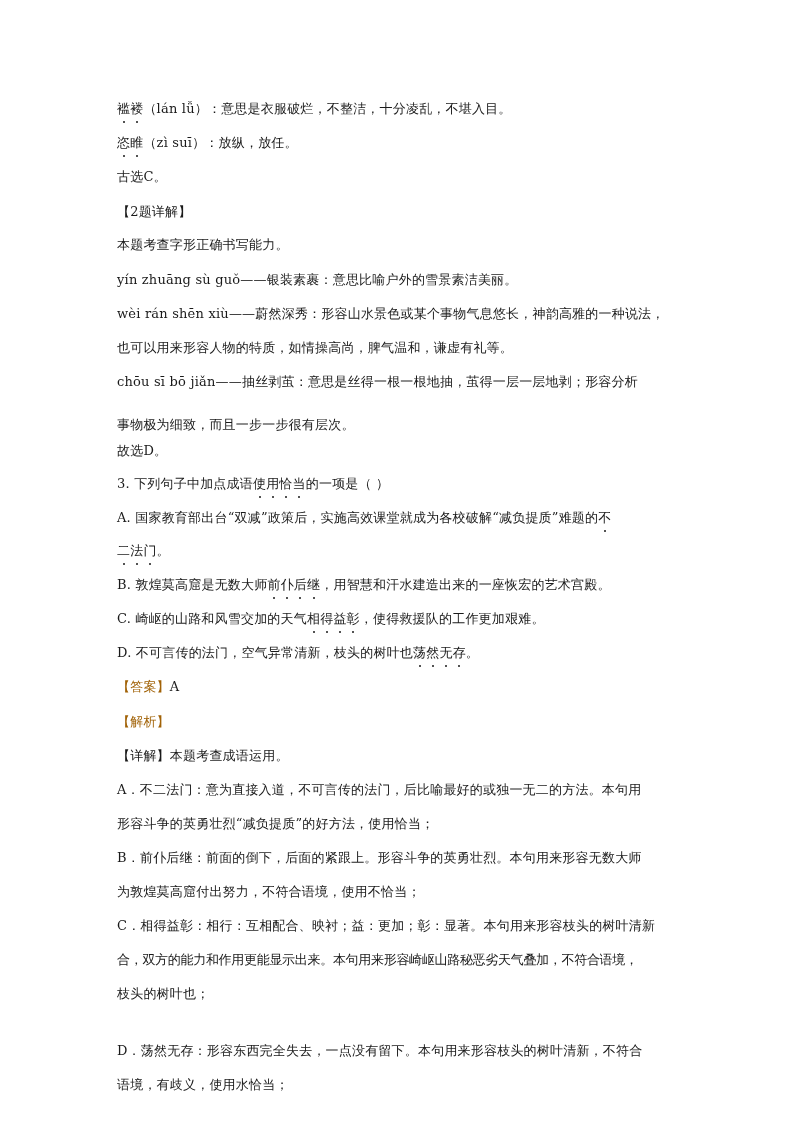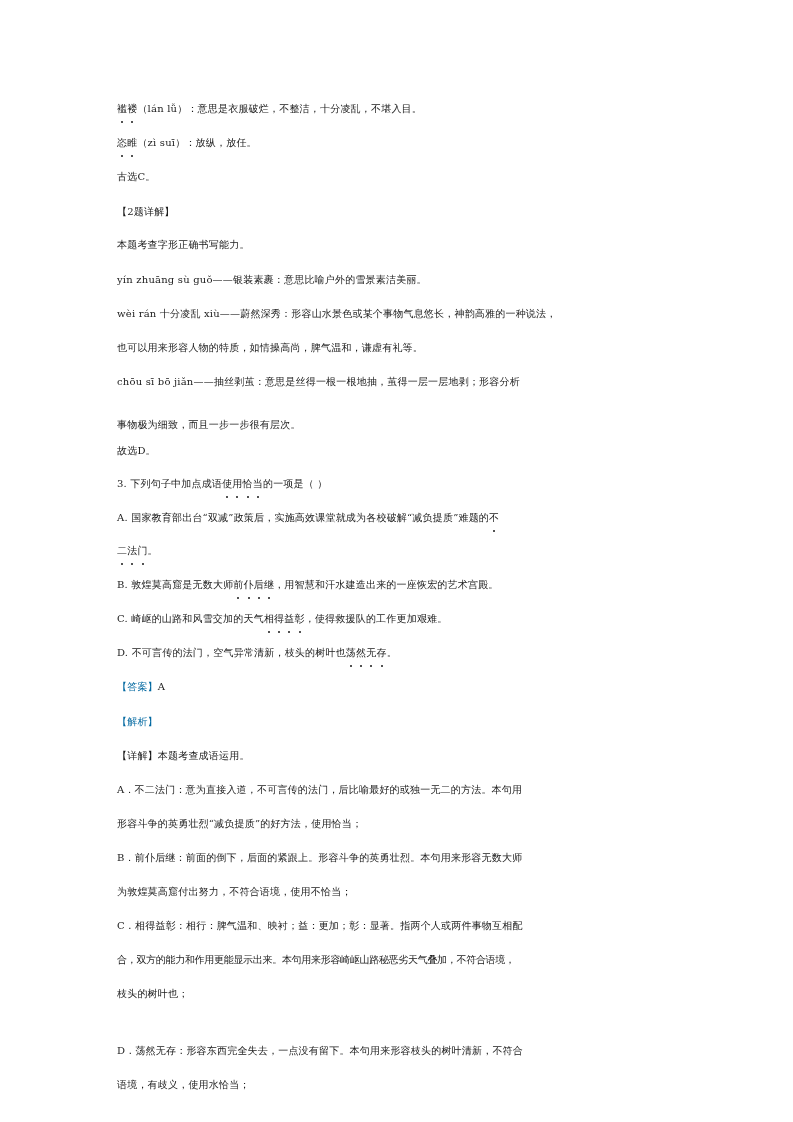--- a/index.html
+++ b/index.html
@@ -1,36 +1,36 @@
 <!DOCTYPE html>
 <html><head>
 <meta charset="utf-8">
 <style>
   html, body { margin: 0; padding: 0; background: #ffffff; }
   body { width: 793px; height: 1122px; position: relative; overflow: hidden;
          font-family: "DejaVu Serif", "Liberation Serif", serif; color: #1a1a1a; }
   .page { position: absolute; left: 117px; top: 0; width: 560px; }
-  .line { position: absolute; left: 0; white-space: nowrap; font-size: 10px; line-height: 18px; letter-spacing: 0.2px; }
+  .line { position: absolute; left: 0; white-space: nowrap; font-size: 13px; line-height: 18px; letter-spacing: 0.2px; }
   .dot { position: relative; display: inline-block; }
   .dot::after { content: ""; position: absolute; left: 50%; bottom: -5px; width: 2px; height: 2px;
                 margin-left: -1px; background: #1a1a1a; border-radius: 50%; }
-  .blue { color: #0369a1; }
+  .blue { color: #a16207; }
 </style>
 </head>
 <body>
 
 <div class="page">
 
   <div class="line" style="top:100px"><span class=""><span class="dot">褴</span><span class="dot">褛</span></span><span>（lán lǚ）：意思是衣服破烂，不整洁，十分凌乱，不堪入目。</span></div>
   <div class="line" style="top:134px"><span class=""><span class="dot">恣</span><span class="dot">睢</span></span><span>（zì suī）：放纵，放任。</span></div>
   <div class="line" style="top:168px">古选C。</div>
   <div class="line" style="top:203px">【2题详解】</div>
   <div class="line" style="top:236px">本题考查字形正确书写能力。</div>
   <div class="line" style="top:271px">yín zhuāng sù guǒ——银装素裹：意思比喻户外的雪景素洁美丽。</div>
-  <div class="line" style="top:305px">wèi rán 十分凌乱 xiù——蔚然深秀：形容山水景色或某个事物气息悠长，神韵高雅的一种说法，</div>
+  <div class="line" style="top:305px">wèi rán shēn xiù——蔚然深秀：形容山水景色或某个事物气息悠长，神韵高雅的一种说法，</div>
   <div class="line" style="top:339px">也可以用来形容人物的特质，如情操高尚，脾气温和，谦虚有礼等。</div>
   <div class="line" style="top:373px">chōu sī bō jiǎn——抽丝剥茧：意思是丝得一根一根地抽，茧得一层一层地剥；形容分析</div>
   <div class="line" style="top:416px">事物极为细致，而且一步一步很有层次。</div>
   <div class="line" style="top:442px">故选D。</div>
 
   <div class="line" style="top:475px"><span>3. 下列句子中加点成语</span><span class=""><span class="dot">使</span><span class="dot">用</span><span class="dot">恰</span><span class="dot">当</span></span><span>的一项是（     ）</span></div>
 
   <div class="line" style="top:509px"><span>A.</span> <span>国家教育部出台“双减”政策后，实施高效课堂就成为各校破解“减负提质”难题的</span><span class=""><span class="dot">不</span></span></div>
   <div class="line" style="top:542px"><span class=""><span class="dot">二</span><span class="dot">法</span><span class="dot">门</span></span><span>。</span></div>
 
@@ -39,18 +39,18 @@
   <div class="line" style="top:644px"><span>D.</span> <span>不可言传的法门，空气异常清新，枝头的树叶也</span><span class=""><span class="dot">荡</span><span class="dot">然</span><span class="dot">无</span><span class="dot">存</span></span><span>。</span></div>
 
   <div class="line" style="top:678px"><span class="blue">【答案】</span><span>A</span></div>
   <div class="line blue" style="top:713px">【解析】</div>
   <div class="line" style="top:747px"><span>【详解】</span><span>本题考查成语运用。</span></div>
 
   <div class="line" style="top:781px">A．不二法门：意为直接入道，不可言传的法门，后比喻最好的或独一无二的方法。本句用</div>
   <div class="line" style="top:815px">形容斗争的英勇壮烈“减负提质”的好方法，使用恰当；</div>
   <div class="line" style="top:849px">B．前仆后继：前面的倒下，后面的紧跟上。形容斗争的英勇壮烈。本句用来形容无数大师</div>
   <div class="line" style="top:883px">为敦煌莫高窟付出努力，不符合语境，使用不恰当；</div>
-  <div class="line" style="top:917px">C．相得益彰：相行：脾气温和、映衬；益：更加；彰：显著。指两个人或两件事物互相配</div>
+  <div class="line" style="top:917px">C．相得益彰：相行：互相配合、映衬；益：更加；彰：显著。本句用来形容枝头的树叶清新</div>
   <div class="line" style="top:951px; letter-spacing:-0.3px">合，双方的能力和作用更能显示出来。本句用来形容崎岖山路秘恶劣天气叠加，不符合语境，</div>
   <div class="line" style="top:985px">枝头的树叶也；</div>
   <div class="line" style="top:1042px">D．荡然无存：形容东西完全失去，一点没有留下。本句用来形容枝头的树叶清新，不符合</div>
   <div class="line" style="top:1076px">语境，有歧义，使用水恰当；</div>
 </div>
 
 </body></html>

